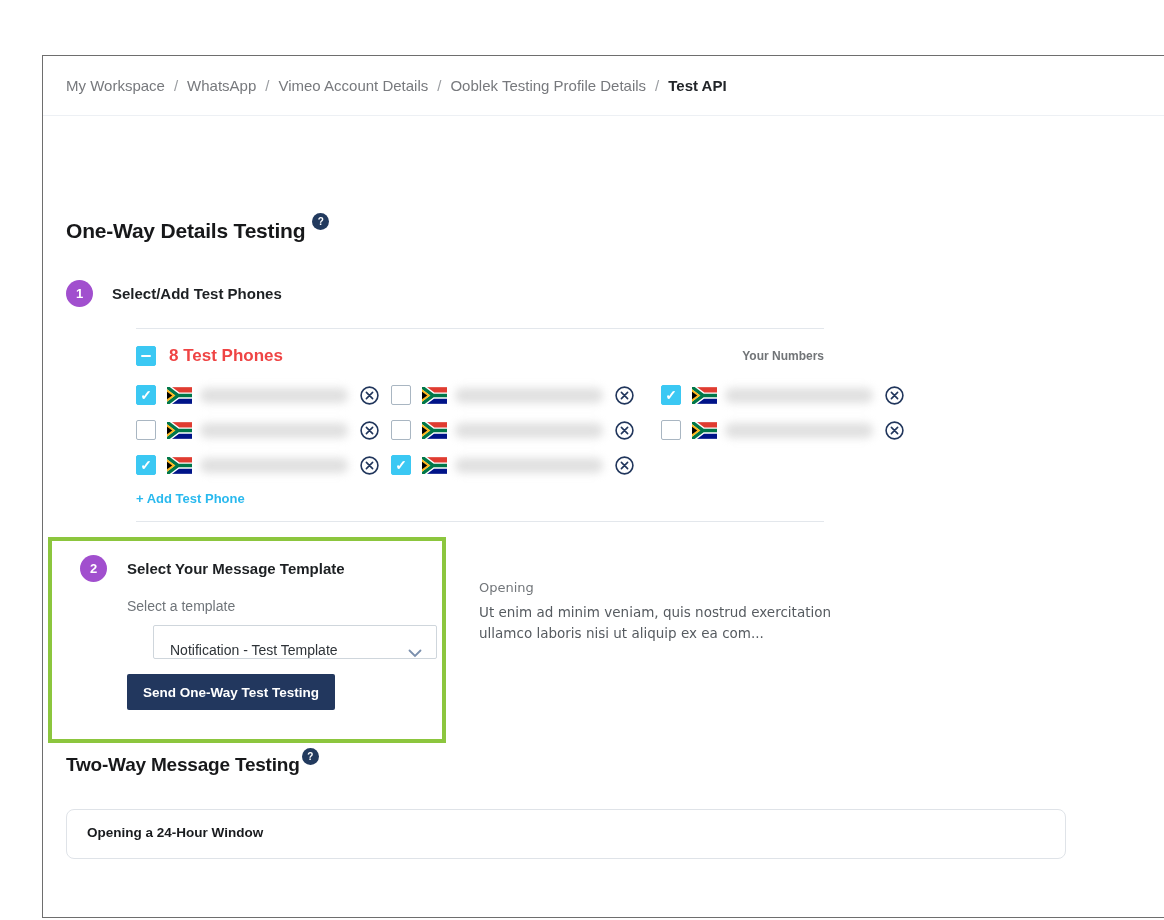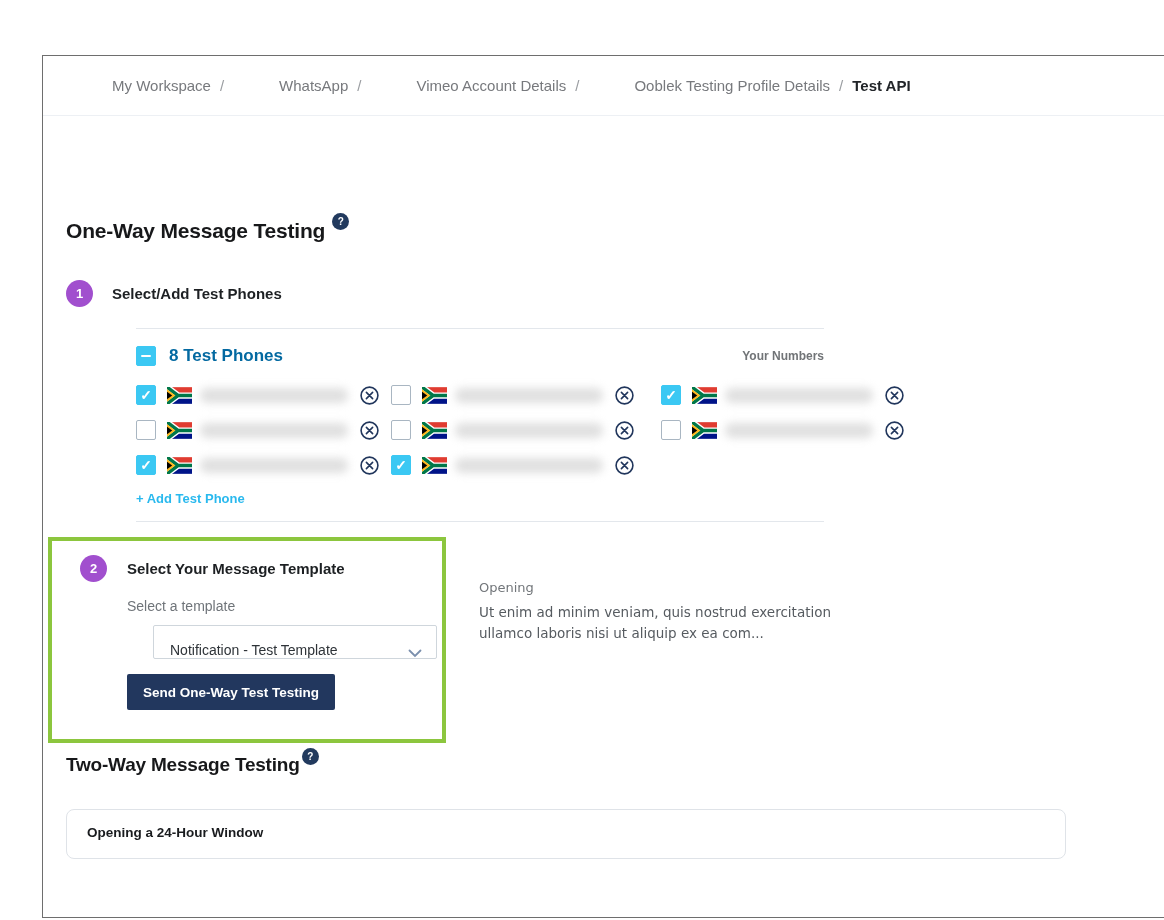--- a/index.html
+++ b/index.html
@@ -7,21 +7,21 @@
     font-family:"Liberation Sans", sans-serif; }
   .page { position:relative; width:1164px; height:920px; }
 
   .card { position:absolute; left:42px; top:55px; width:1124px; height:863px;
     border:1px solid #6e6e6e; border-right:none; background:#fff; }
 
   
   .breadcrumb-row { height:60px; display:flex; align-items:center;
     padding-left:23px; border-bottom:1px solid #edf0f4; }
   .breadcrumb { font-size:15px; color:#77797d; display:flex; gap:9px; align-items:center; }
-  .crumb { color:#77797d; cursor:pointer;margin-left:46px; }
+  .crumb { color:#77797d; cursor:pointer; }
   .crumb-sep { color:#9a9da1; }
   .crumb-current { color:#222529; font-weight:bold; }
 
   .content { padding:0 0 0 23px; }
 
   
   .section-title { font-size:21px; font-weight:bold; color:#17181a; letter-spacing:-0.2px; }
   .one-way-title { margin-top:103px; }
   .help-badge { display:inline-block; width:17px; height:17px; border-radius:50%;
     background:#223A5E; color:#fff; font-size:10px; font-weight:bold; text-align:center;
@@ -44,21 +44,21 @@
     margin-top:17px; }
   .phones-header-left { display:flex; align-items:center; gap:13px; }
   .checkbox { width:20px; height:20px; border-radius:2px; border:1.5px solid #A9B6C2;
     background:#fff; display:flex; align-items:center; justify-content:center;
     cursor:pointer; flex:0 0 20px; }
   .checkbox.checked, .checkbox.indeterminate { background:#3BC8F3; border-color:#3BC8F3; }
   .checkbox .check { display:none; color:#fff; font-size:14px; font-weight:bold; line-height:1; }
   .checkbox.checked .check { display:block; }
   .checkbox .minus { display:none; width:10px; height:2.5px; background:#fff; border-radius:1px; }
   .checkbox.indeterminate .minus { display:block; }
-  .phones-title { font-size:17px; font-weight:bold; color:#0369a1; }
+  .phones-title { font-size:17px; font-weight:bold; color:#ef4444; }
   .hide-numbers { font-size:12px; font-weight:bold; color:#717477; cursor:pointer; }
 
   
   .phone-grid { display:grid; grid-template-columns:255px 270px 255px;
     row-gap:13px; margin-top:18px; }
   .phone-item { display:flex; align-items:center; height:22px; }
   .phone-item .flag { margin-left:11px; display:inline-flex; }
   .num-blur { margin-left:8px; width:148px; height:15px; border-radius:7px;
     background:#cfcfcf; filter:blur(4px); opacity:0.65; }
   .remove-btn { margin-left:12px; display:inline-flex; cursor:pointer; }
@@ -111,21 +111,21 @@
         <span class="crumb">Vimeo Account Details</span>
         <span class="crumb-sep">/</span>
         <span class="crumb">Ooblek Testing Profile Details</span>
         <span class="crumb-sep">/</span>
         <span class="crumb-current">Test API</span>
       </div>
     </div>
 
     <div class="content">
 
-      <h1 class="section-title one-way-title"><span>One-Way Message Testing</span><span class="help-badge">?</span></h1>
+      <h1 class="section-title one-way-title"><span>One-Way Details Testing</span><span class="help-badge">?</span></h1>
 
       <div class="step-header step1-header">
         <div class="step-circle">1</div>
         <div class="step-label">Select/Add Test Phones</div>
       </div>
 
       <div class="indent">
         <div class="divider div-top"></div>
 
         <div class="phones-header">

